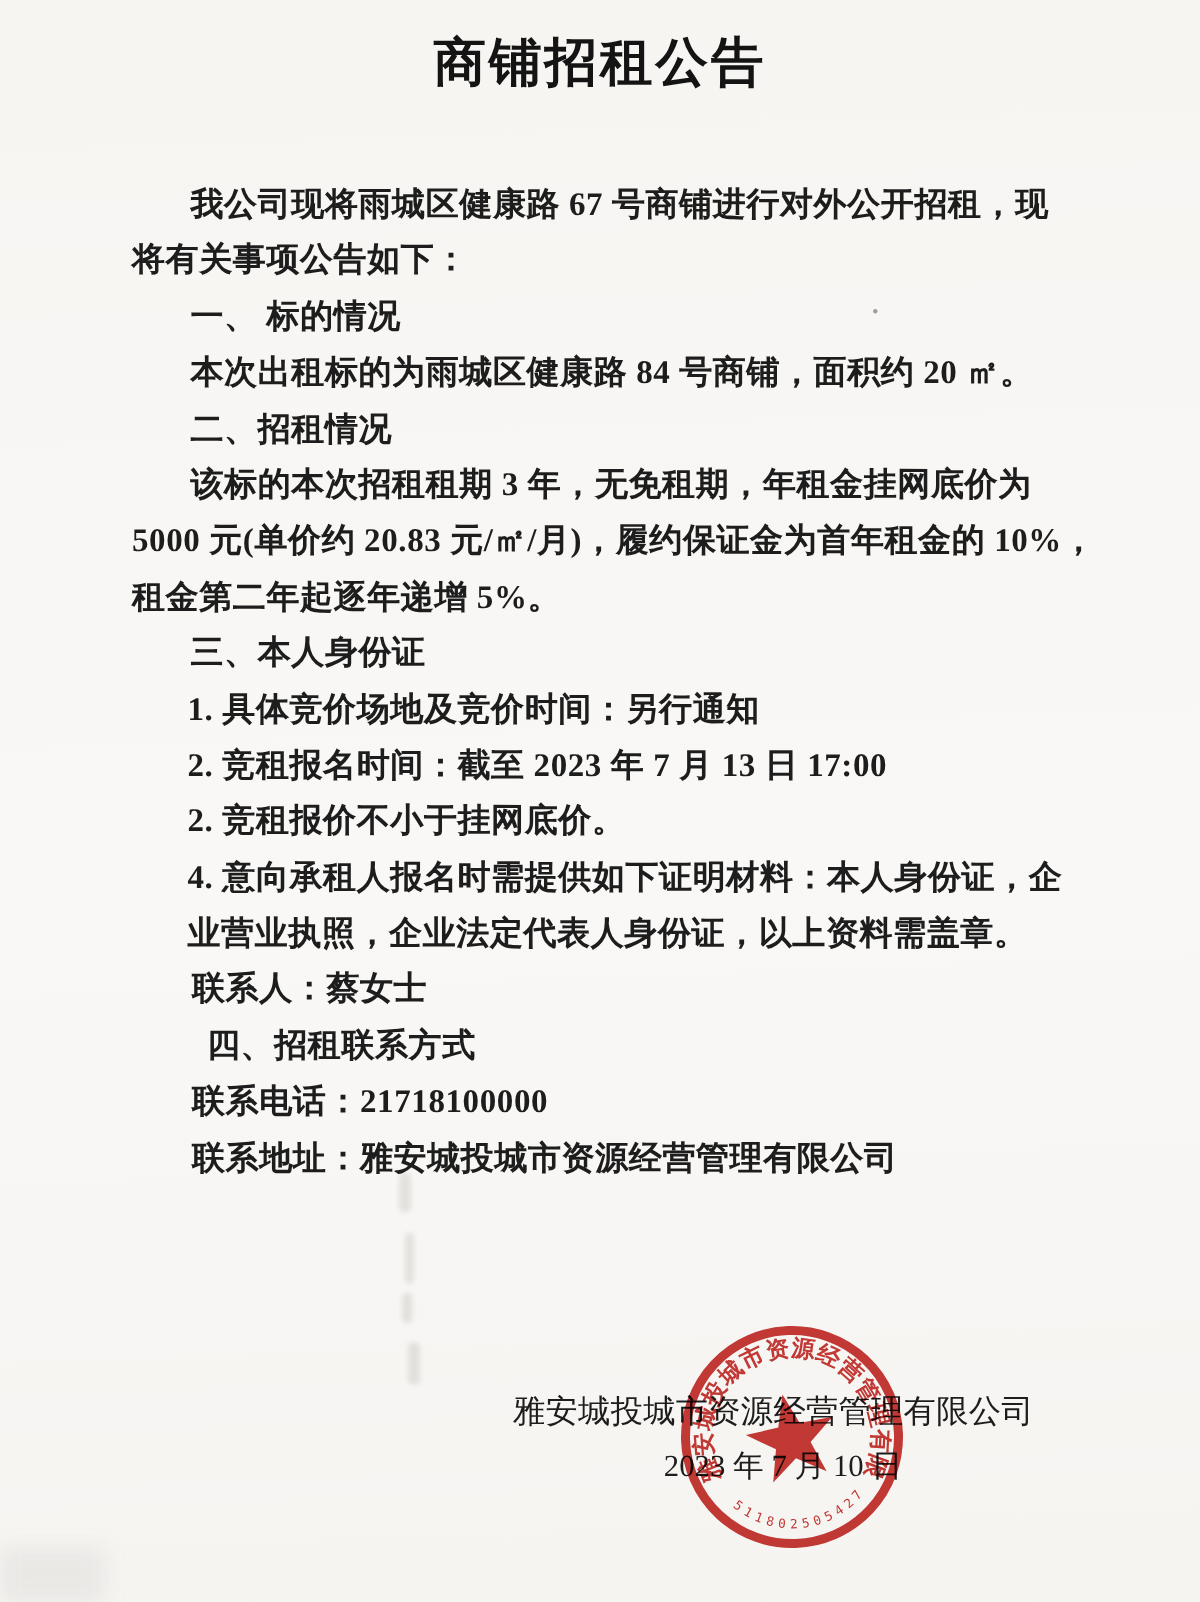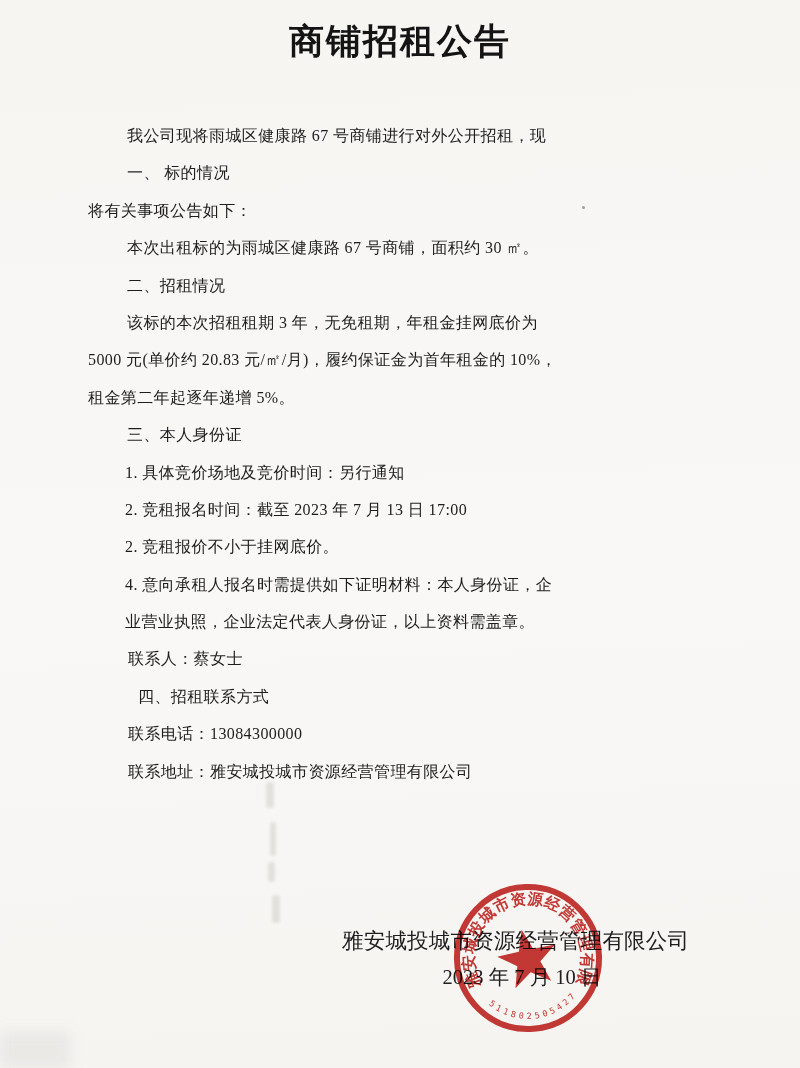--- a/index.html
+++ b/index.html
@@ -14,22 +14,23 @@
   }
   .title{
     position:absolute;top:18px;left:0;width:100%;
     margin:0;text-align:center;
     font-size:35px;font-weight:bold;letter-spacing:2px;
     color:#141414;
   }
   .content{position:absolute;top:117px;left:88px;width:680px;}
   .line{
     height:37.4px;line-height:37.4px;
-    font-size:16px;letter-spacing:0.4px;
+    font-size:22px;letter-spacing:0.4px;
     white-space:nowrap;
+    font-weight:bold;
   }
   .indent{padding-left:39px;}
   .indent2{padding-left:50px;}
   .item{padding-left:37px;}
   .contact{padding-left:40px;}
   .sig-company{
     position:absolute;top:926px;left:342px;
     font-size:21.5px;letter-spacing:0.2px;white-space:nowrap;
   }
   .sig-date{
@@ -58,36 +59,36 @@
 </style>
 </head>
 <body>
 
 <div class="page">
 
   <h1 class="title">商铺招租公告</h1>
 
   <div class="content">
     <div class="line indent">我公司现将雨城区健康路 67 号商铺进行对外公开招租，现</div>
+    <div class="line">将有关事项公告如下：</div>
     <div class="line indent">一、 标的情况</div>
-    <div class="line">将有关事项公告如下：</div>
-    <div class="line indent">本次出租标的为雨城区健康路 67 号商铺，面积约 30 ㎡。</div>
+    <div class="line indent">本次出租标的为雨城区健康路 84 号商铺，面积约 20 ㎡。</div>
     <div class="line indent">二、招租情况</div>
     <div class="line indent">该标的本次招租租期 3 年，无免租期，年租金挂网底价为</div>
     <div class="line">5000 元(单价约 20.83 元/㎡/月)，履约保证金为首年租金的 10%，</div>
     <div class="line">租金第二年起逐年递增 5%。</div>
     <div class="line indent">三、本人身份证</div>
     <div class="line item">1. 具体竞价场地及竞价时间：另行通知</div>
     <div class="line item">2. 竞租报名时间：截至 2023 年 7 月 13 日 17:00</div>
     <div class="line item">2. 竞租报价不小于挂网底价。</div>
     <div class="line item">4. 意向承租人报名时需提供如下证明材料：本人身份证，企</div>
     <div class="line item">业营业执照，企业法定代表人身份证，以上资料需盖章。</div>
     <div class="line contact">联系人：蔡女士</div>
     <div class="line indent2">四、招租联系方式</div>
-    <div class="line contact">联系电话：13084300000</div>
+    <div class="line contact">联系电话：21718100000</div>
     <div class="line contact">联系地址：雅安城投城市资源经营管理有限公司</div>
   </div>
 
   <div class="sig-company">雅安城投城市资源经营管理有限公司</div>
   <div class="sig-date">2023 年 7 月 10 日</div>
 
   <svg class="stamp" viewBox="0 0 170 170" xmlns="http://www.w3.org/2000/svg">
     <circle cx="85" cy="85" r="71" fill="none" stroke="#c32b27" stroke-width="6"></circle>
     <defs>
       <path id="arcTop" d="M 37.3,110.3 A 54,54 0 1,1 132.7,110.3" fill="none"></path>

